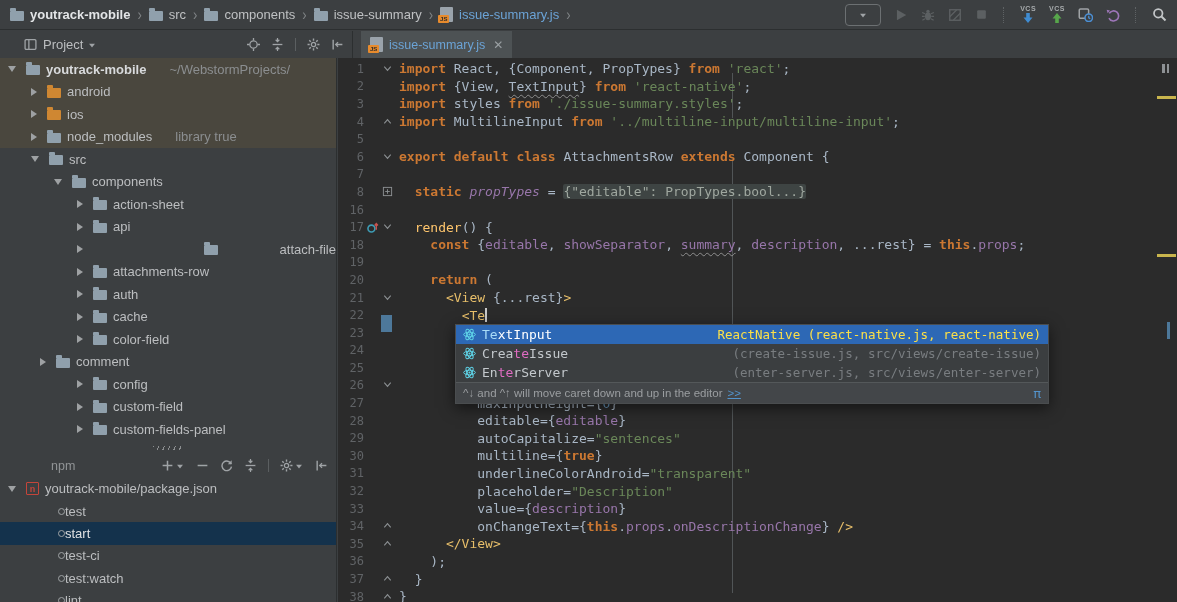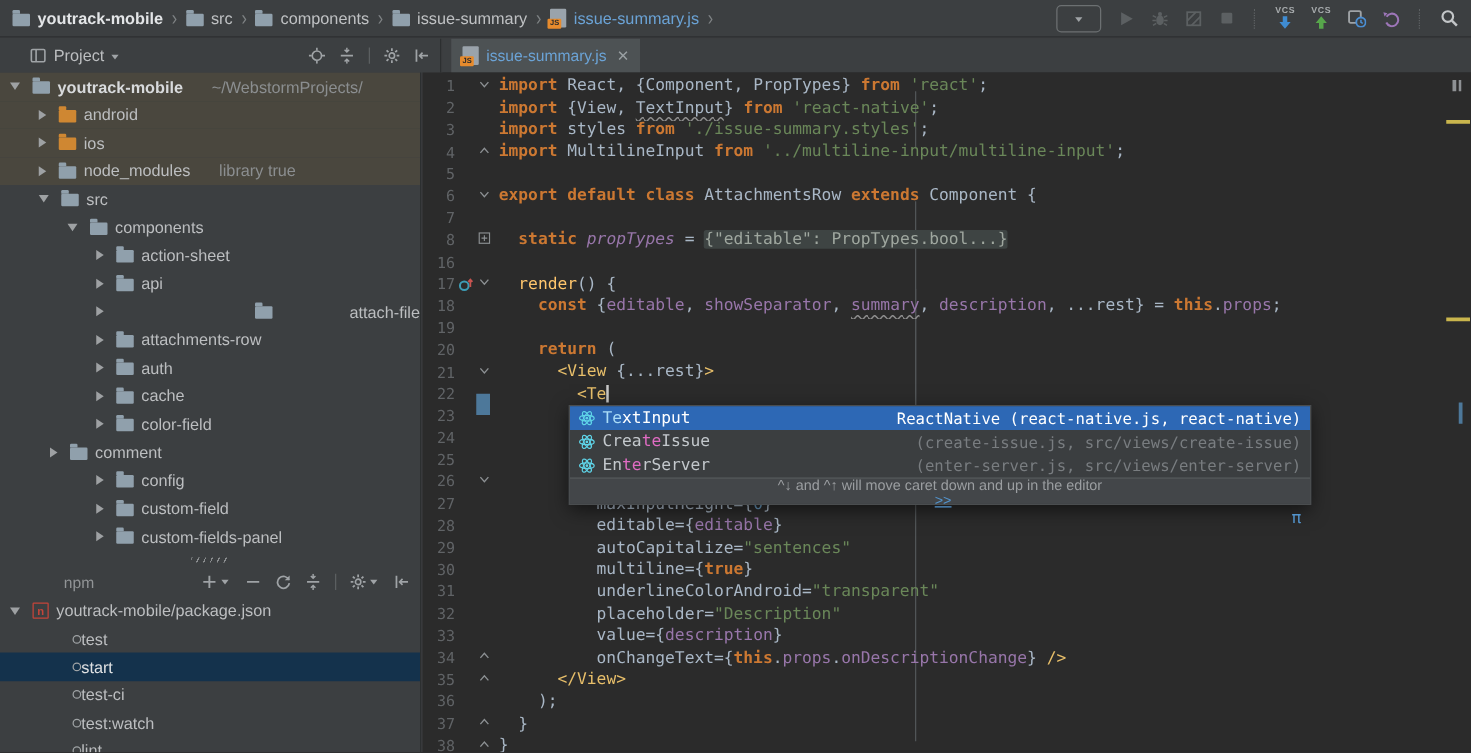--- a/index.html
+++ b/index.html
@@ -94,23 +94,23 @@
   
   #popup{position:absolute;left:455px;top:324px;width:592px;background:#3b3e40;border:1px solid #4a4d4f;
      box-shadow:0 4px 14px rgba(0,0,0,.55);z-index:5;}
   .pop-row{display:flex;align-items:center;height:19px;padding:0 7px;font-size:13px;cursor:pointer;}
   .pop-row.sel{background:#2d68b5;}
   .pop-name{color:#c3c8cc;margin-left:6px;}
   .pop-row.sel .pop-name{color:#ffffff;}
   .pop-match{color:#e06cc3;}
   .pop-row.sel .pop-match{color:#aadcf7;}
   .pop-right{margin-left:auto;color:#797d80;font-size:12.5px;}
-  .pop-row.sel .pop-right{color:#ffffff;}
+  .pop-row.sel .pop-right{color:#fde047;}
   #pop-hint{display:flex;align-items:center;height:20px;background:#434649;border-top:1px solid #54585a;
-     padding:0 7px;font-size:11.5px;color:#9b9ea1;font-family:"Liberation Sans",sans-serif;flex-direction:column;}
+     padding:0 7px;font-size:11.5px;color:#9b9ea1;font-family:"Liberation Sans",sans-serif;}
   #pop-hint .lnk{color:#5394cd;text-decoration:underline;margin-left:5px;cursor:pointer;}
   #pop-hint .pi{margin-left:auto;color:#5394cd;font-size:13px;font-family:"DejaVu Sans Mono",monospace;}
 
   
   .stripe-mark{position:absolute;z-index:4;}
   #pause-badge{position:absolute;right:8px;top:64px;display:flex;gap:2px;z-index:4;}
   #pause-badge i{display:block;width:2.5px;height:9px;background:#8e9194;}
 </style>
 </head>
 <body>

